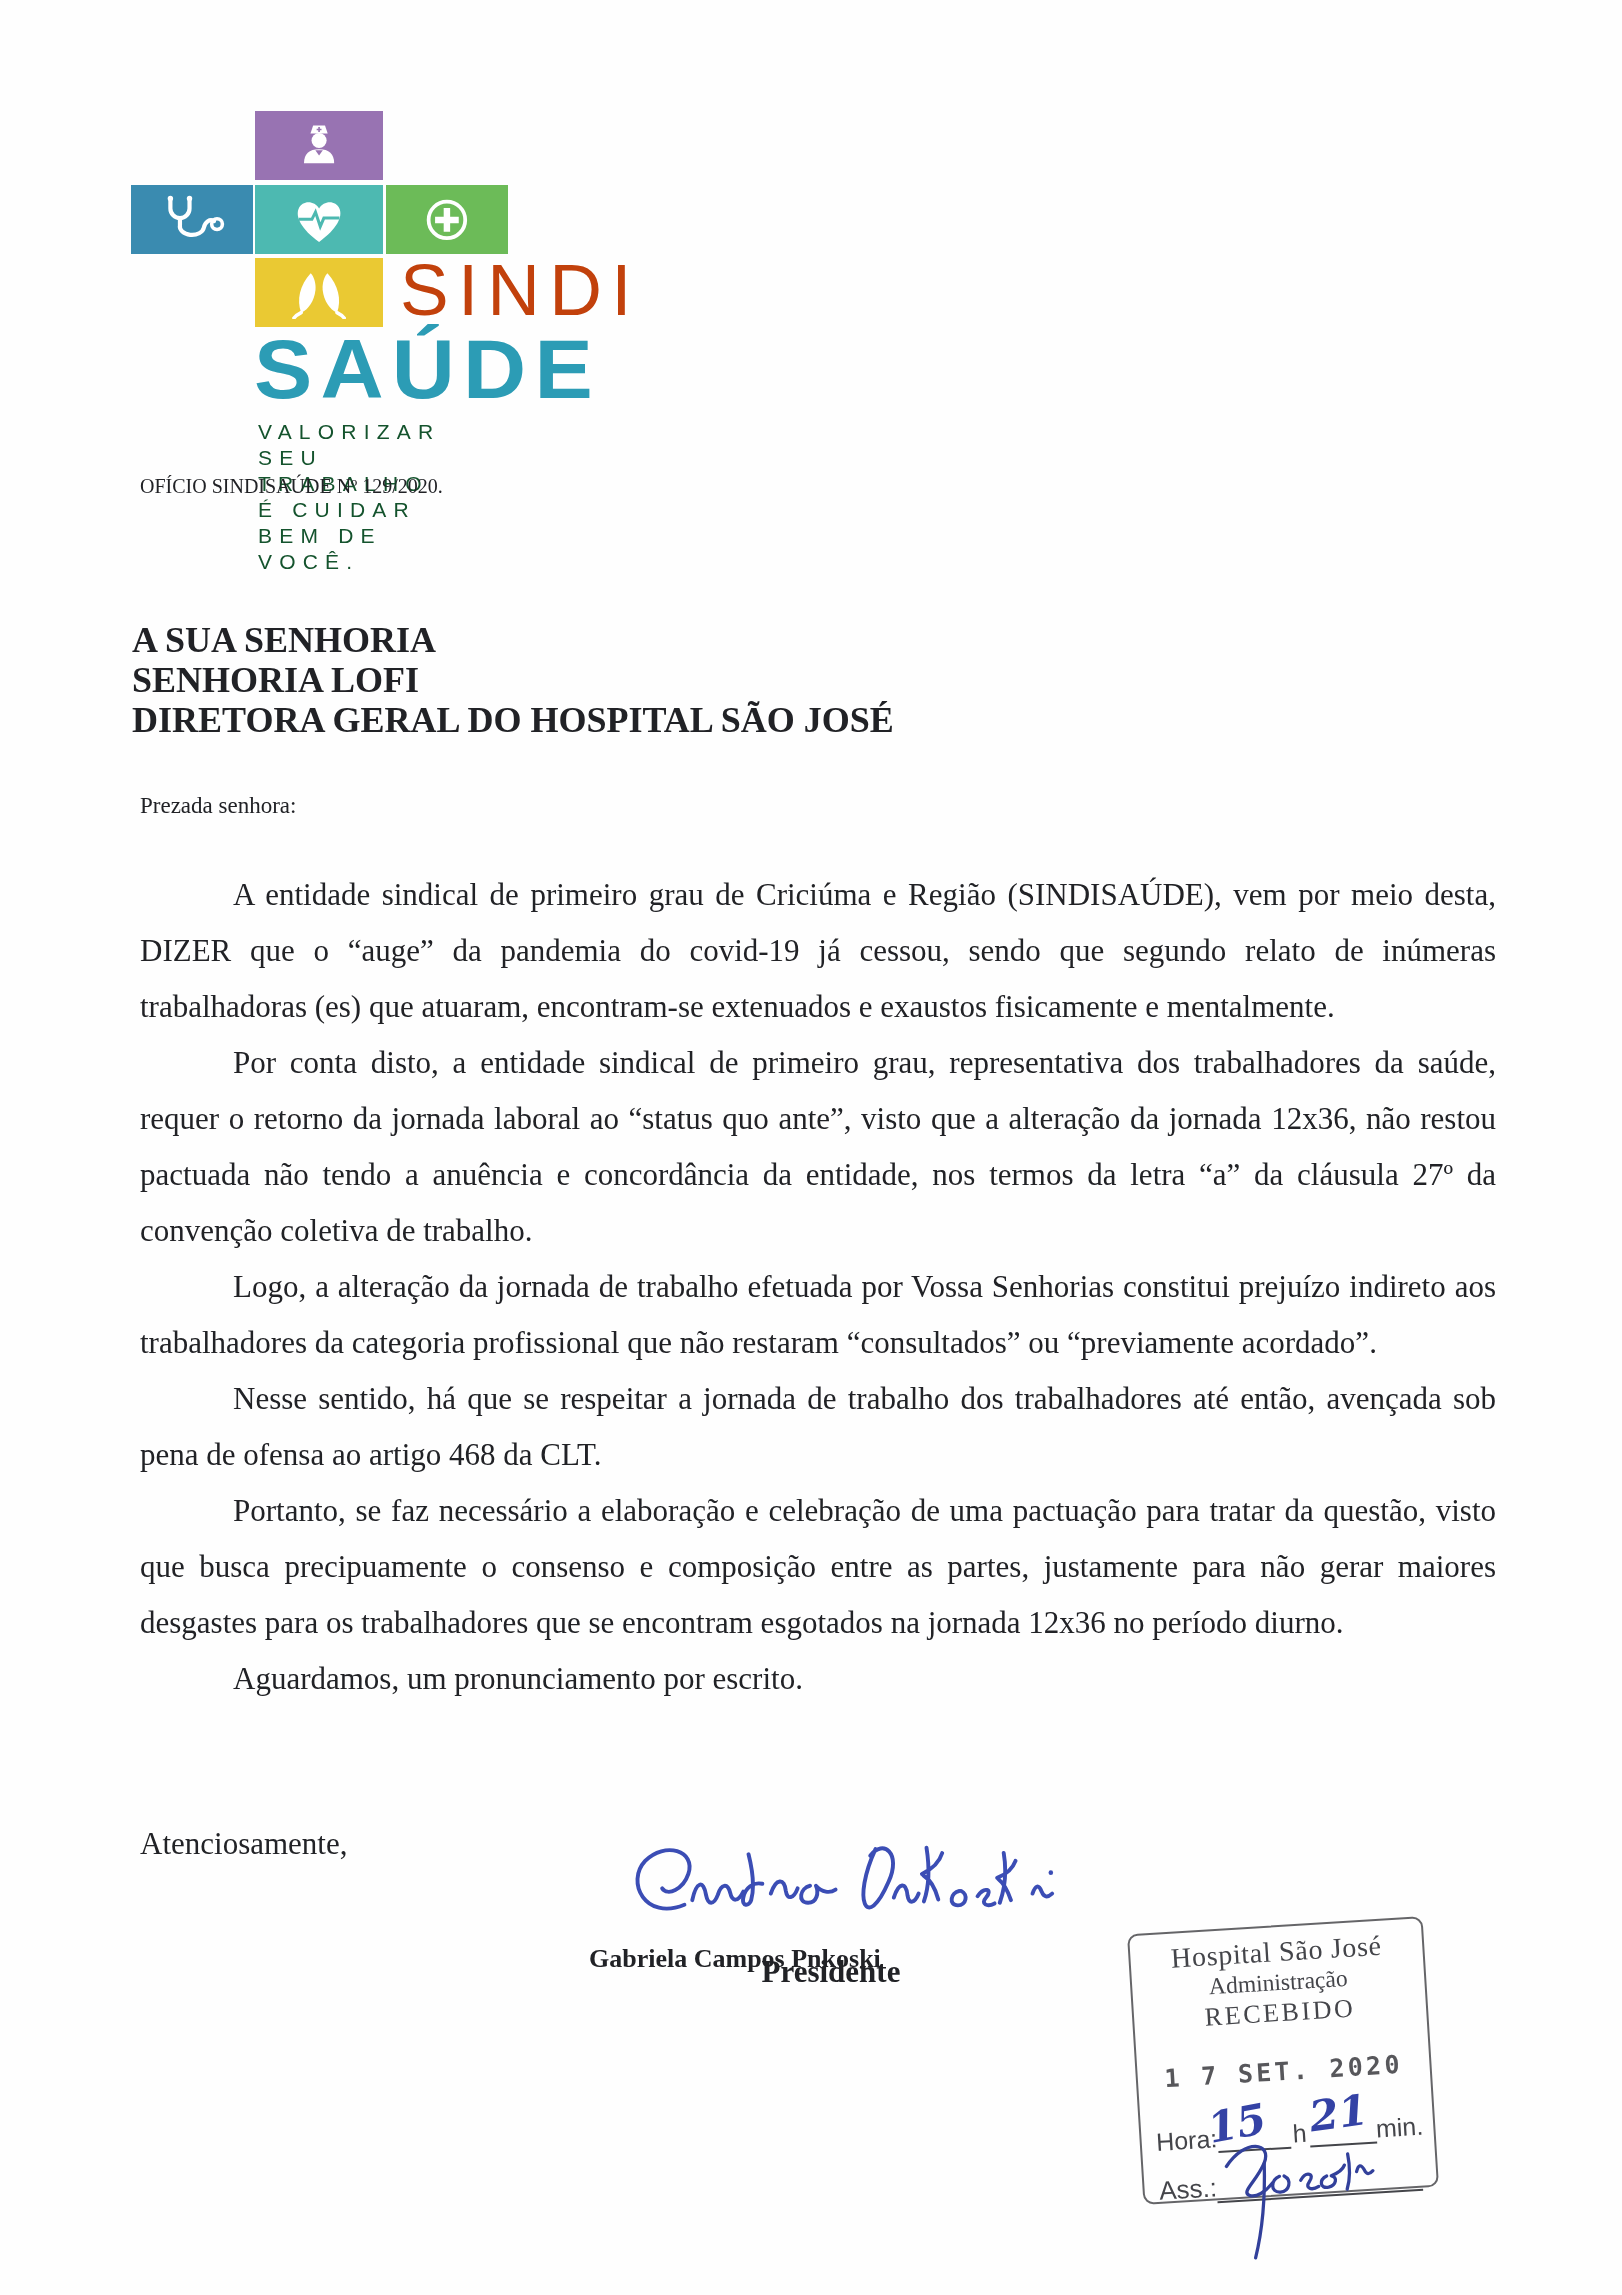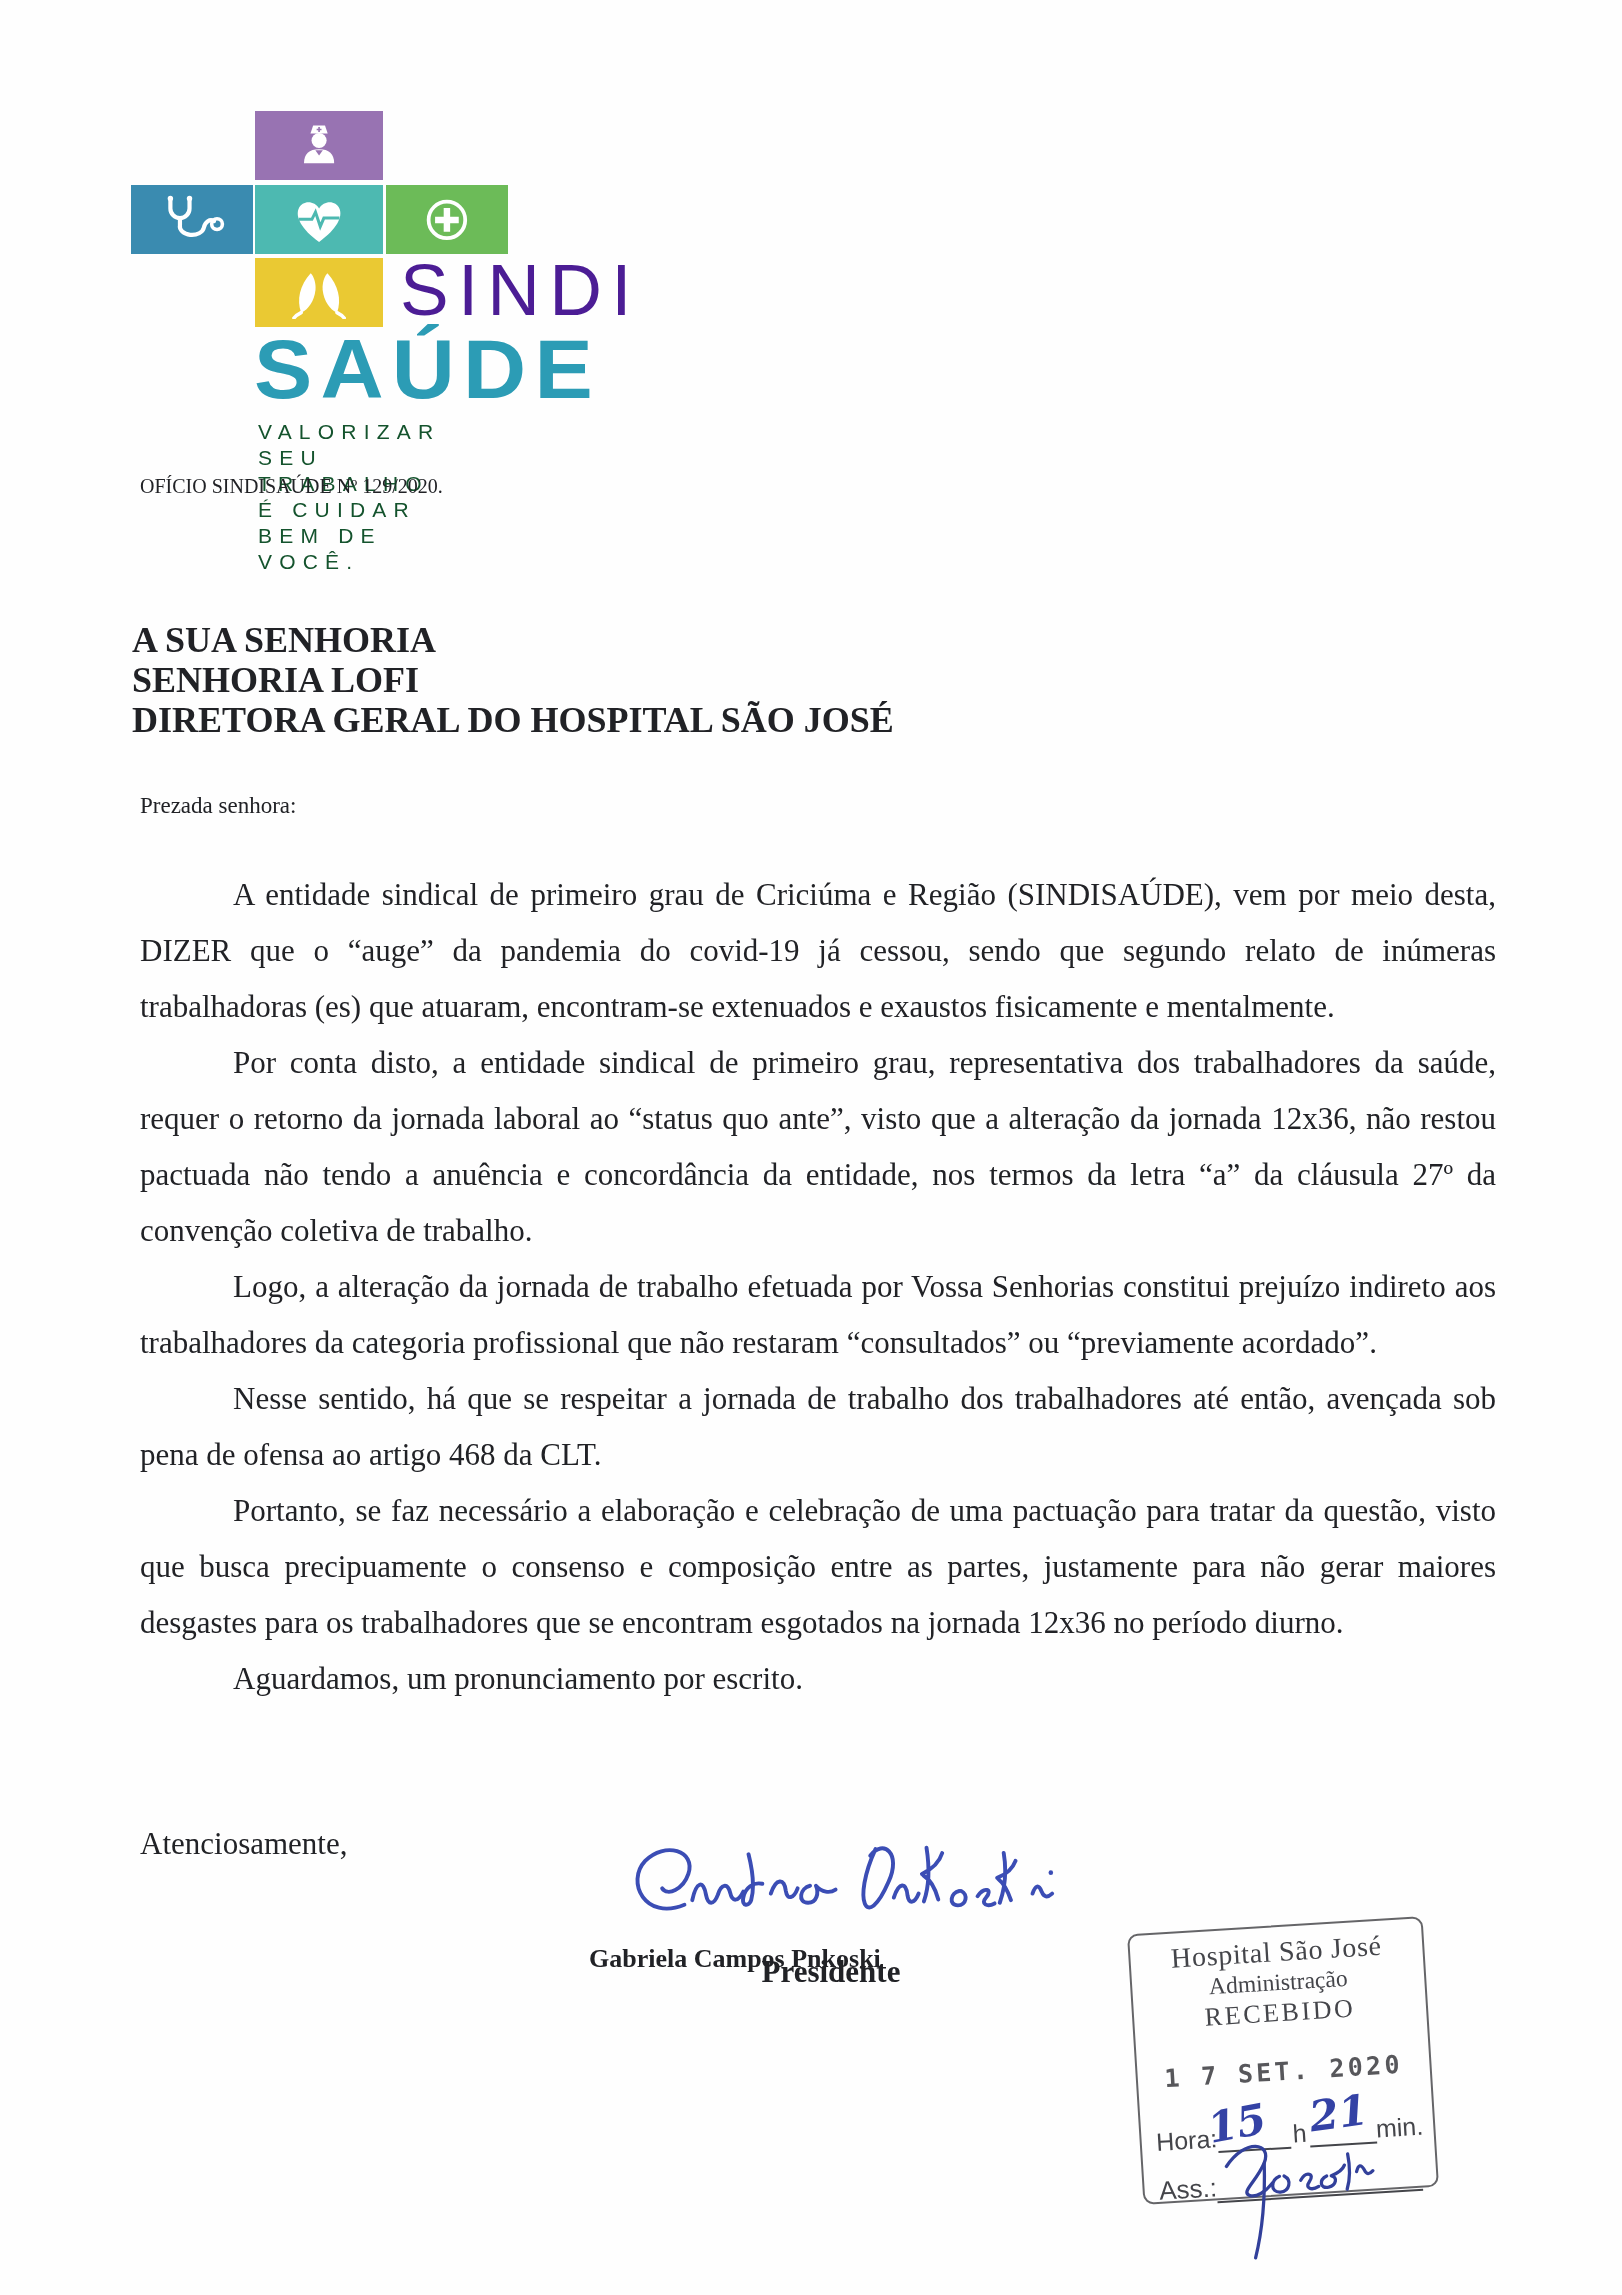--- a/index.html
+++ b/index.html
@@ -11,21 +11,21 @@
   .logo{position:absolute;left:0;top:0;}
   .tile{position:absolute;display:flex;align-items:center;justify-content:center;}
   .tile svg{width:72%;height:78%;}
   .tile-purple{left:255px;top:111px;width:128px;height:69px;background:#9873b2;}
   .tile-blue{left:131px;top:185px;width:122px;height:69px;background:#3a8bb0;}
   .tile-teal{left:255px;top:185px;width:128px;height:69px;background:#4db9b1;}
   .tile-green{left:386px;top:185px;width:122px;height:69px;background:#6cbb58;}
   .tile-yellow{left:255px;top:258px;width:128px;height:69px;background:#eac933;}
   .brand-sindi{
     position:absolute;left:400px;top:253px;font-family:"Liberation Sans",sans-serif;
-    font-size:73px;line-height:73px;font-weight:500;letter-spacing:9.2px;color:#4c1d95;
+    font-size:73px;line-height:73px;font-weight:500;letter-spacing:9.2px;color:#c2410c;
   }
   .brand-saude{
     position:absolute;left:254px;top:327px;font-family:"Liberation Sans",sans-serif;
     font-size:84px;line-height:84px;font-weight:800;letter-spacing:7.9px;color:#2c9cb5;
     transform:scaleX(1.04);transform-origin:left center;
   }
   .tagline{
     position:absolute;left:258px;top:419px;font-family:"Liberation Sans",sans-serif;
     font-size:21px;line-height:26px;letter-spacing:7.2px;color:#14532d;font-weight:500;
   }

